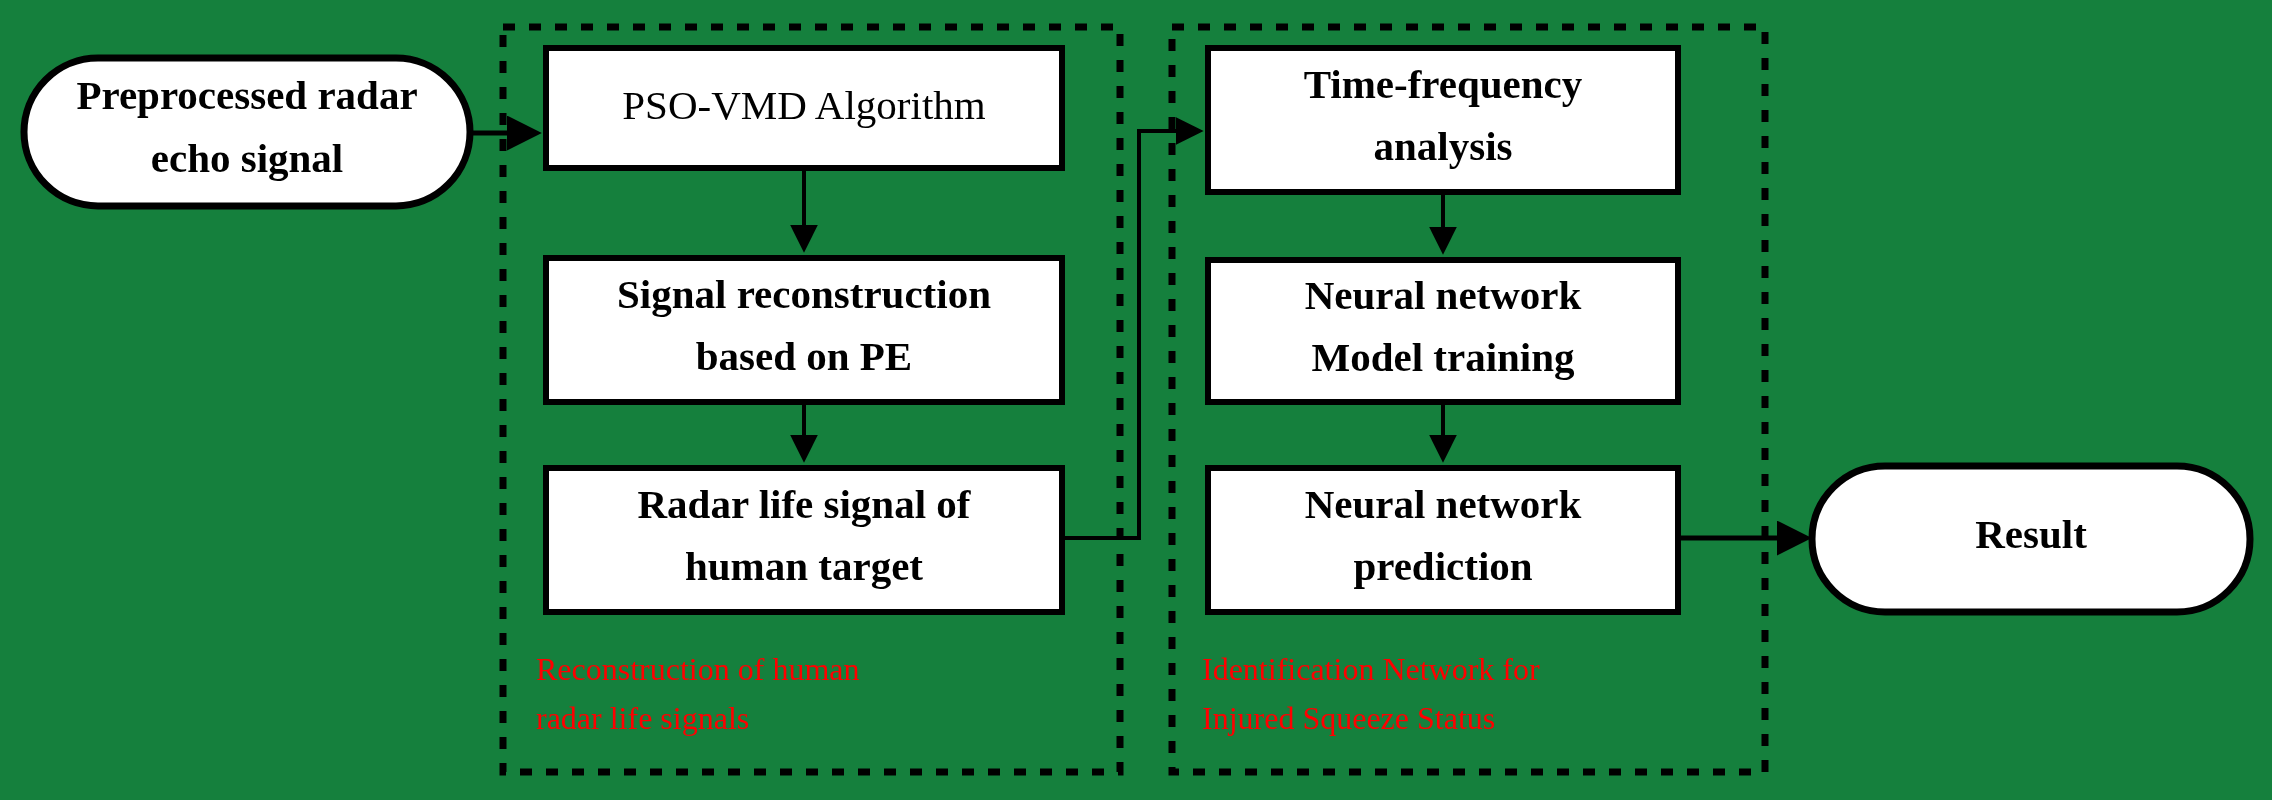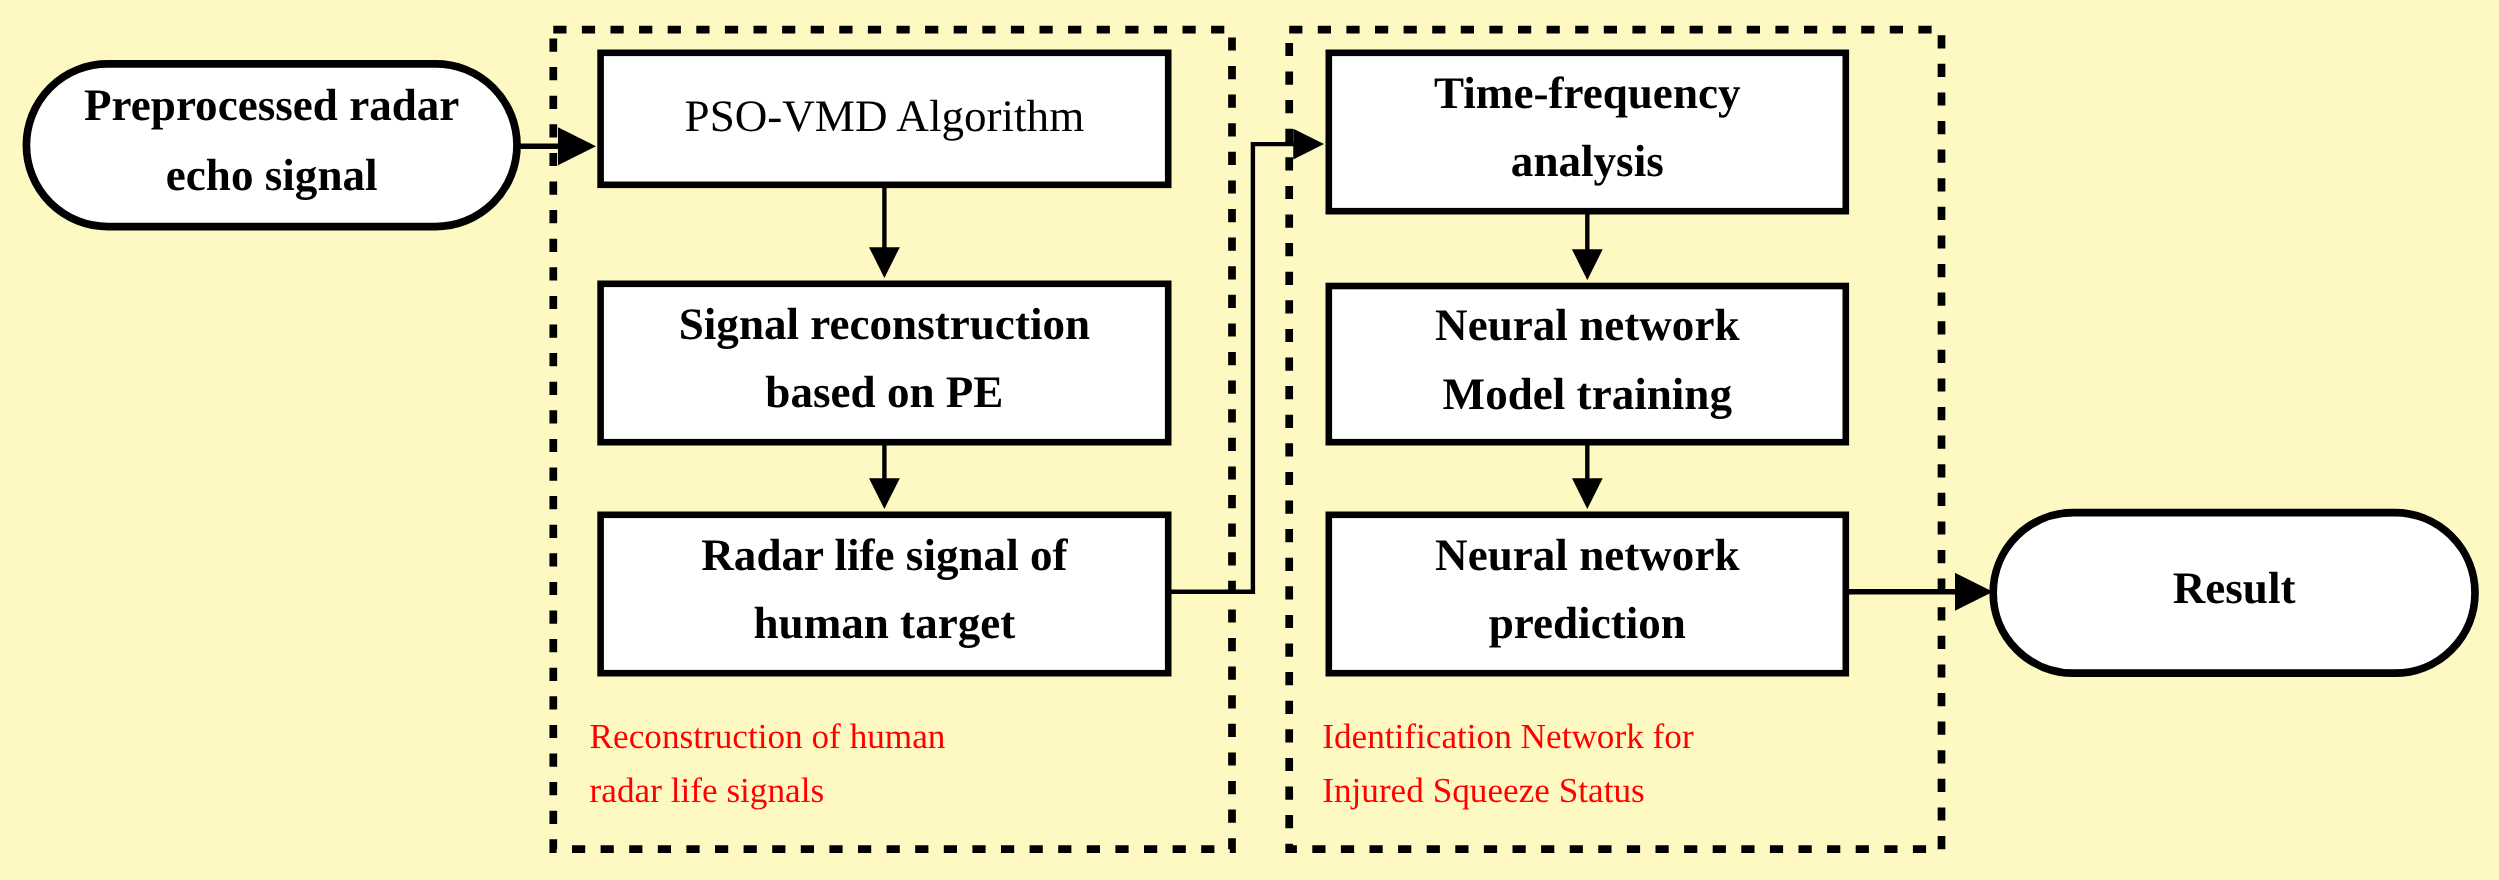--- a/index.html
+++ b/index.html
@@ -10,21 +10,21 @@
   body {
     width: 2272px;
     height: 800px;
     overflow: hidden;
     font-family: "Liberation Serif", "DejaVu Serif", serif;
   }
   #canvas {
     position: relative;
     width: 2272px;
     height: 800px;
-    background: #fef9c3;
+    background: #15803d;
   }
   svg.flow {
     position: absolute;
     top: 0;
     left: 0;
     width: 2272px;
     height: 800px;
   }
   .node-rect {
     fill: #ffffff;

